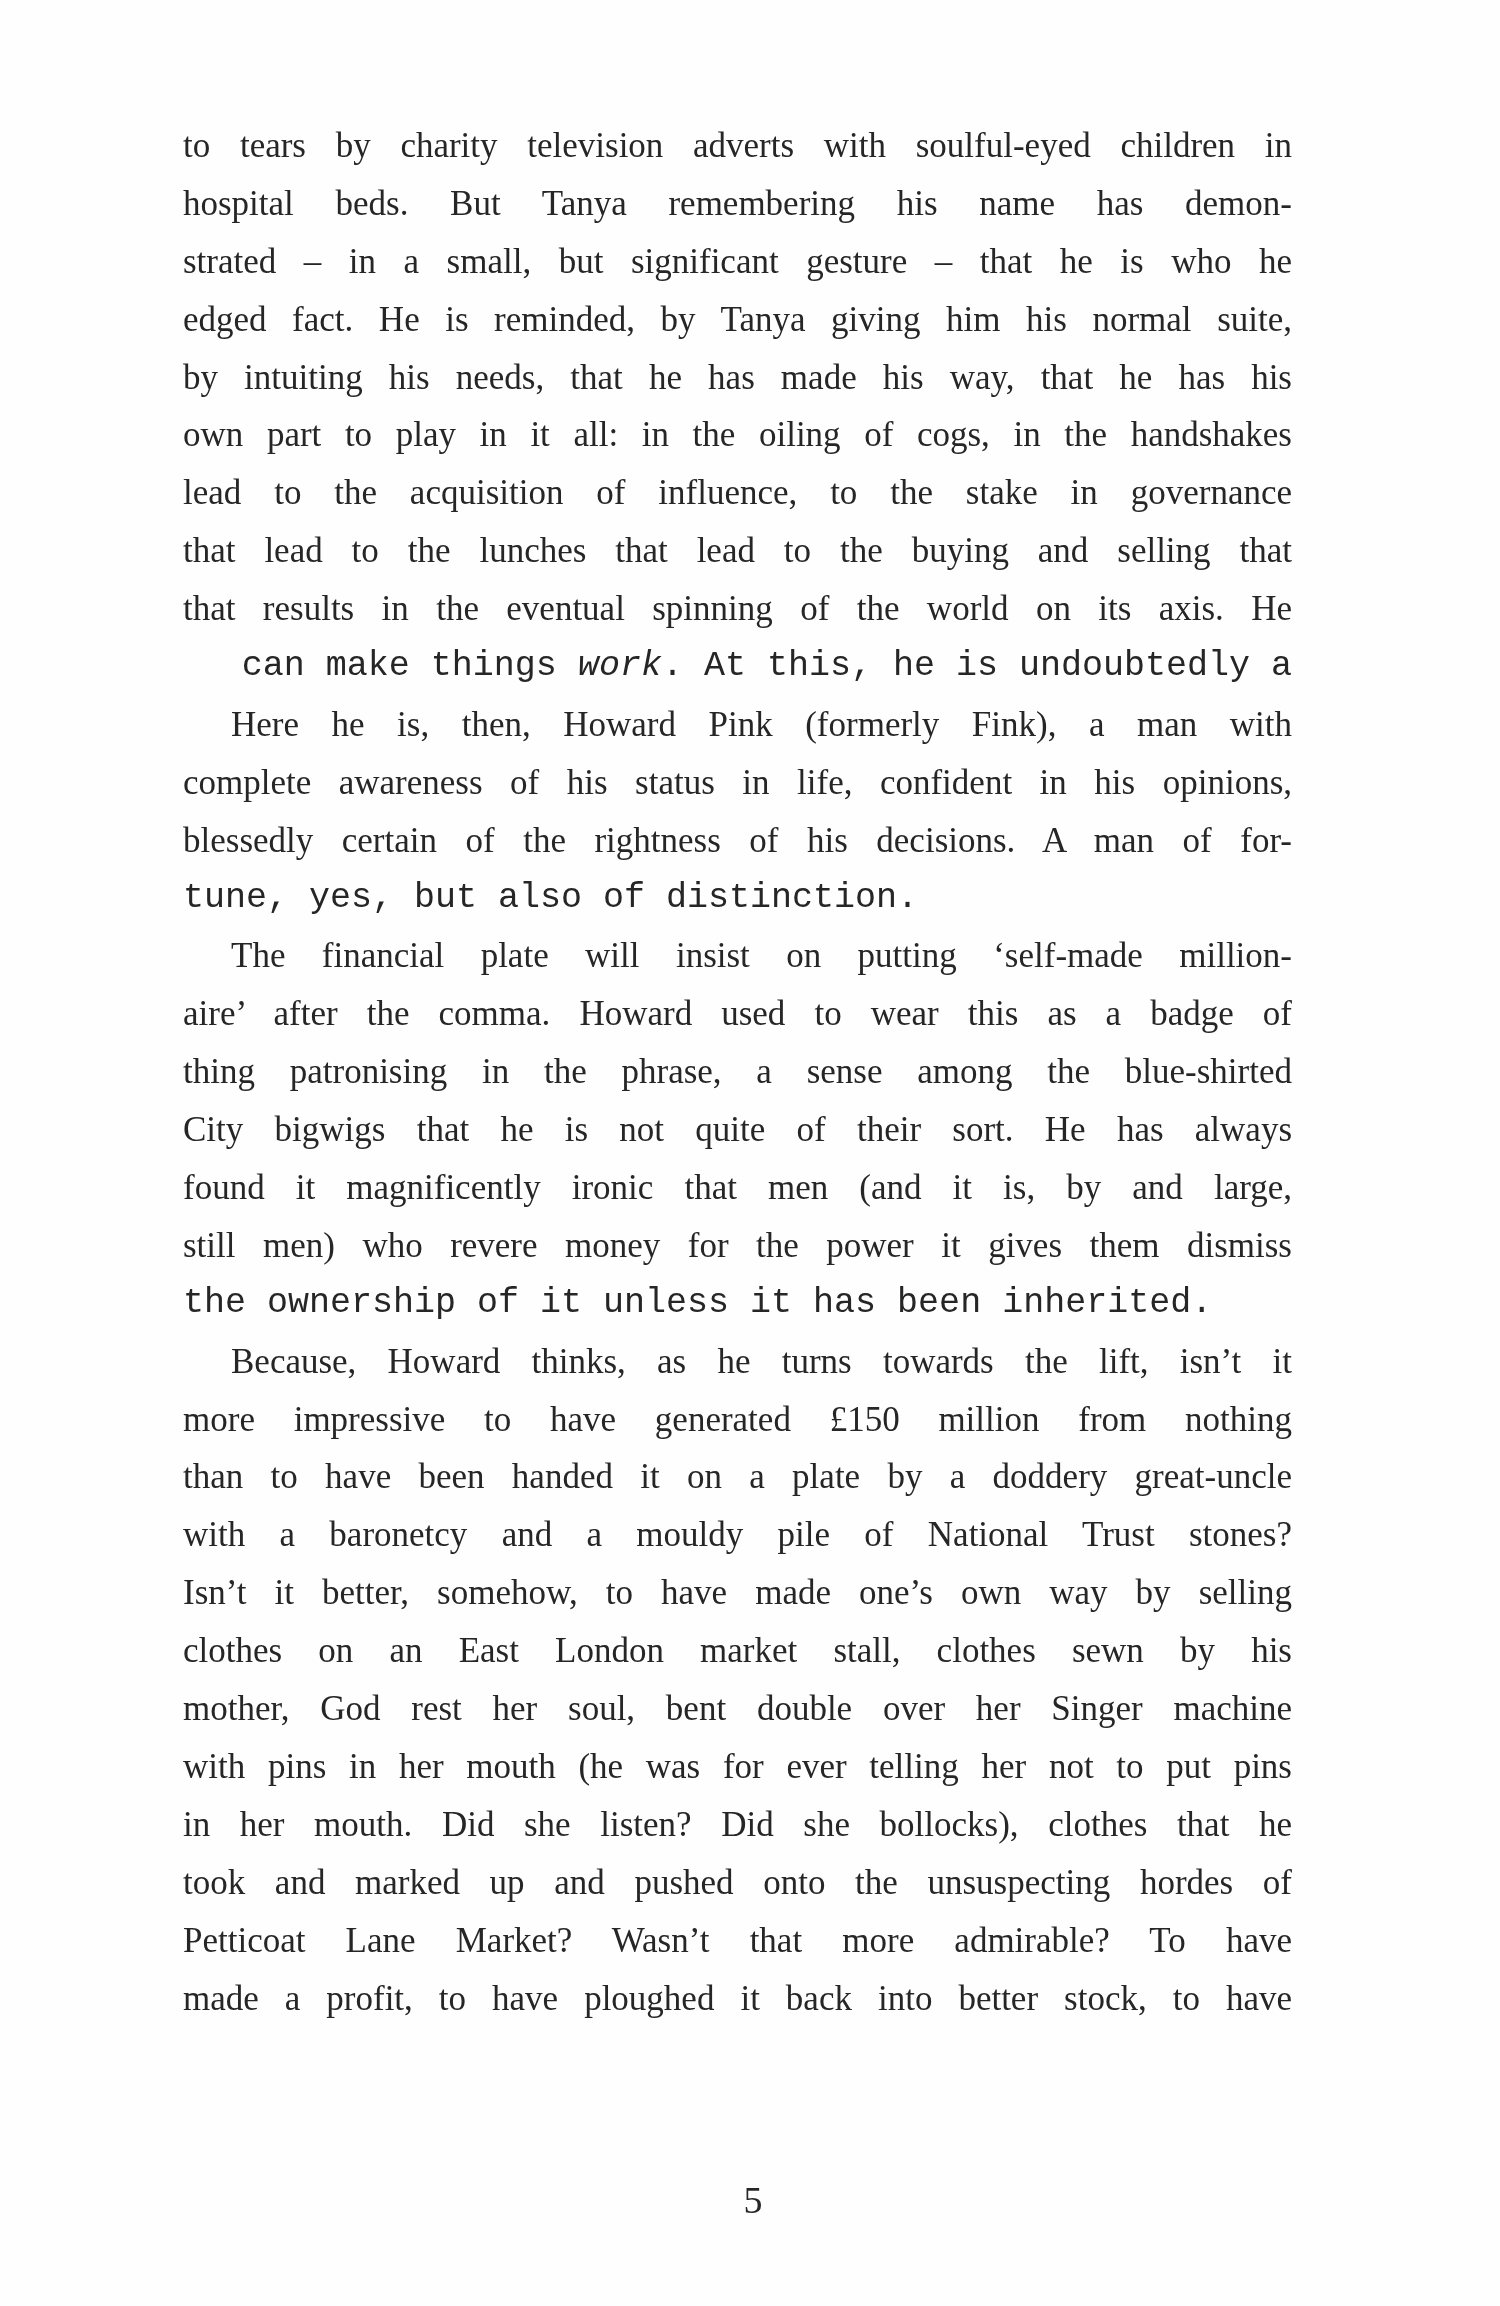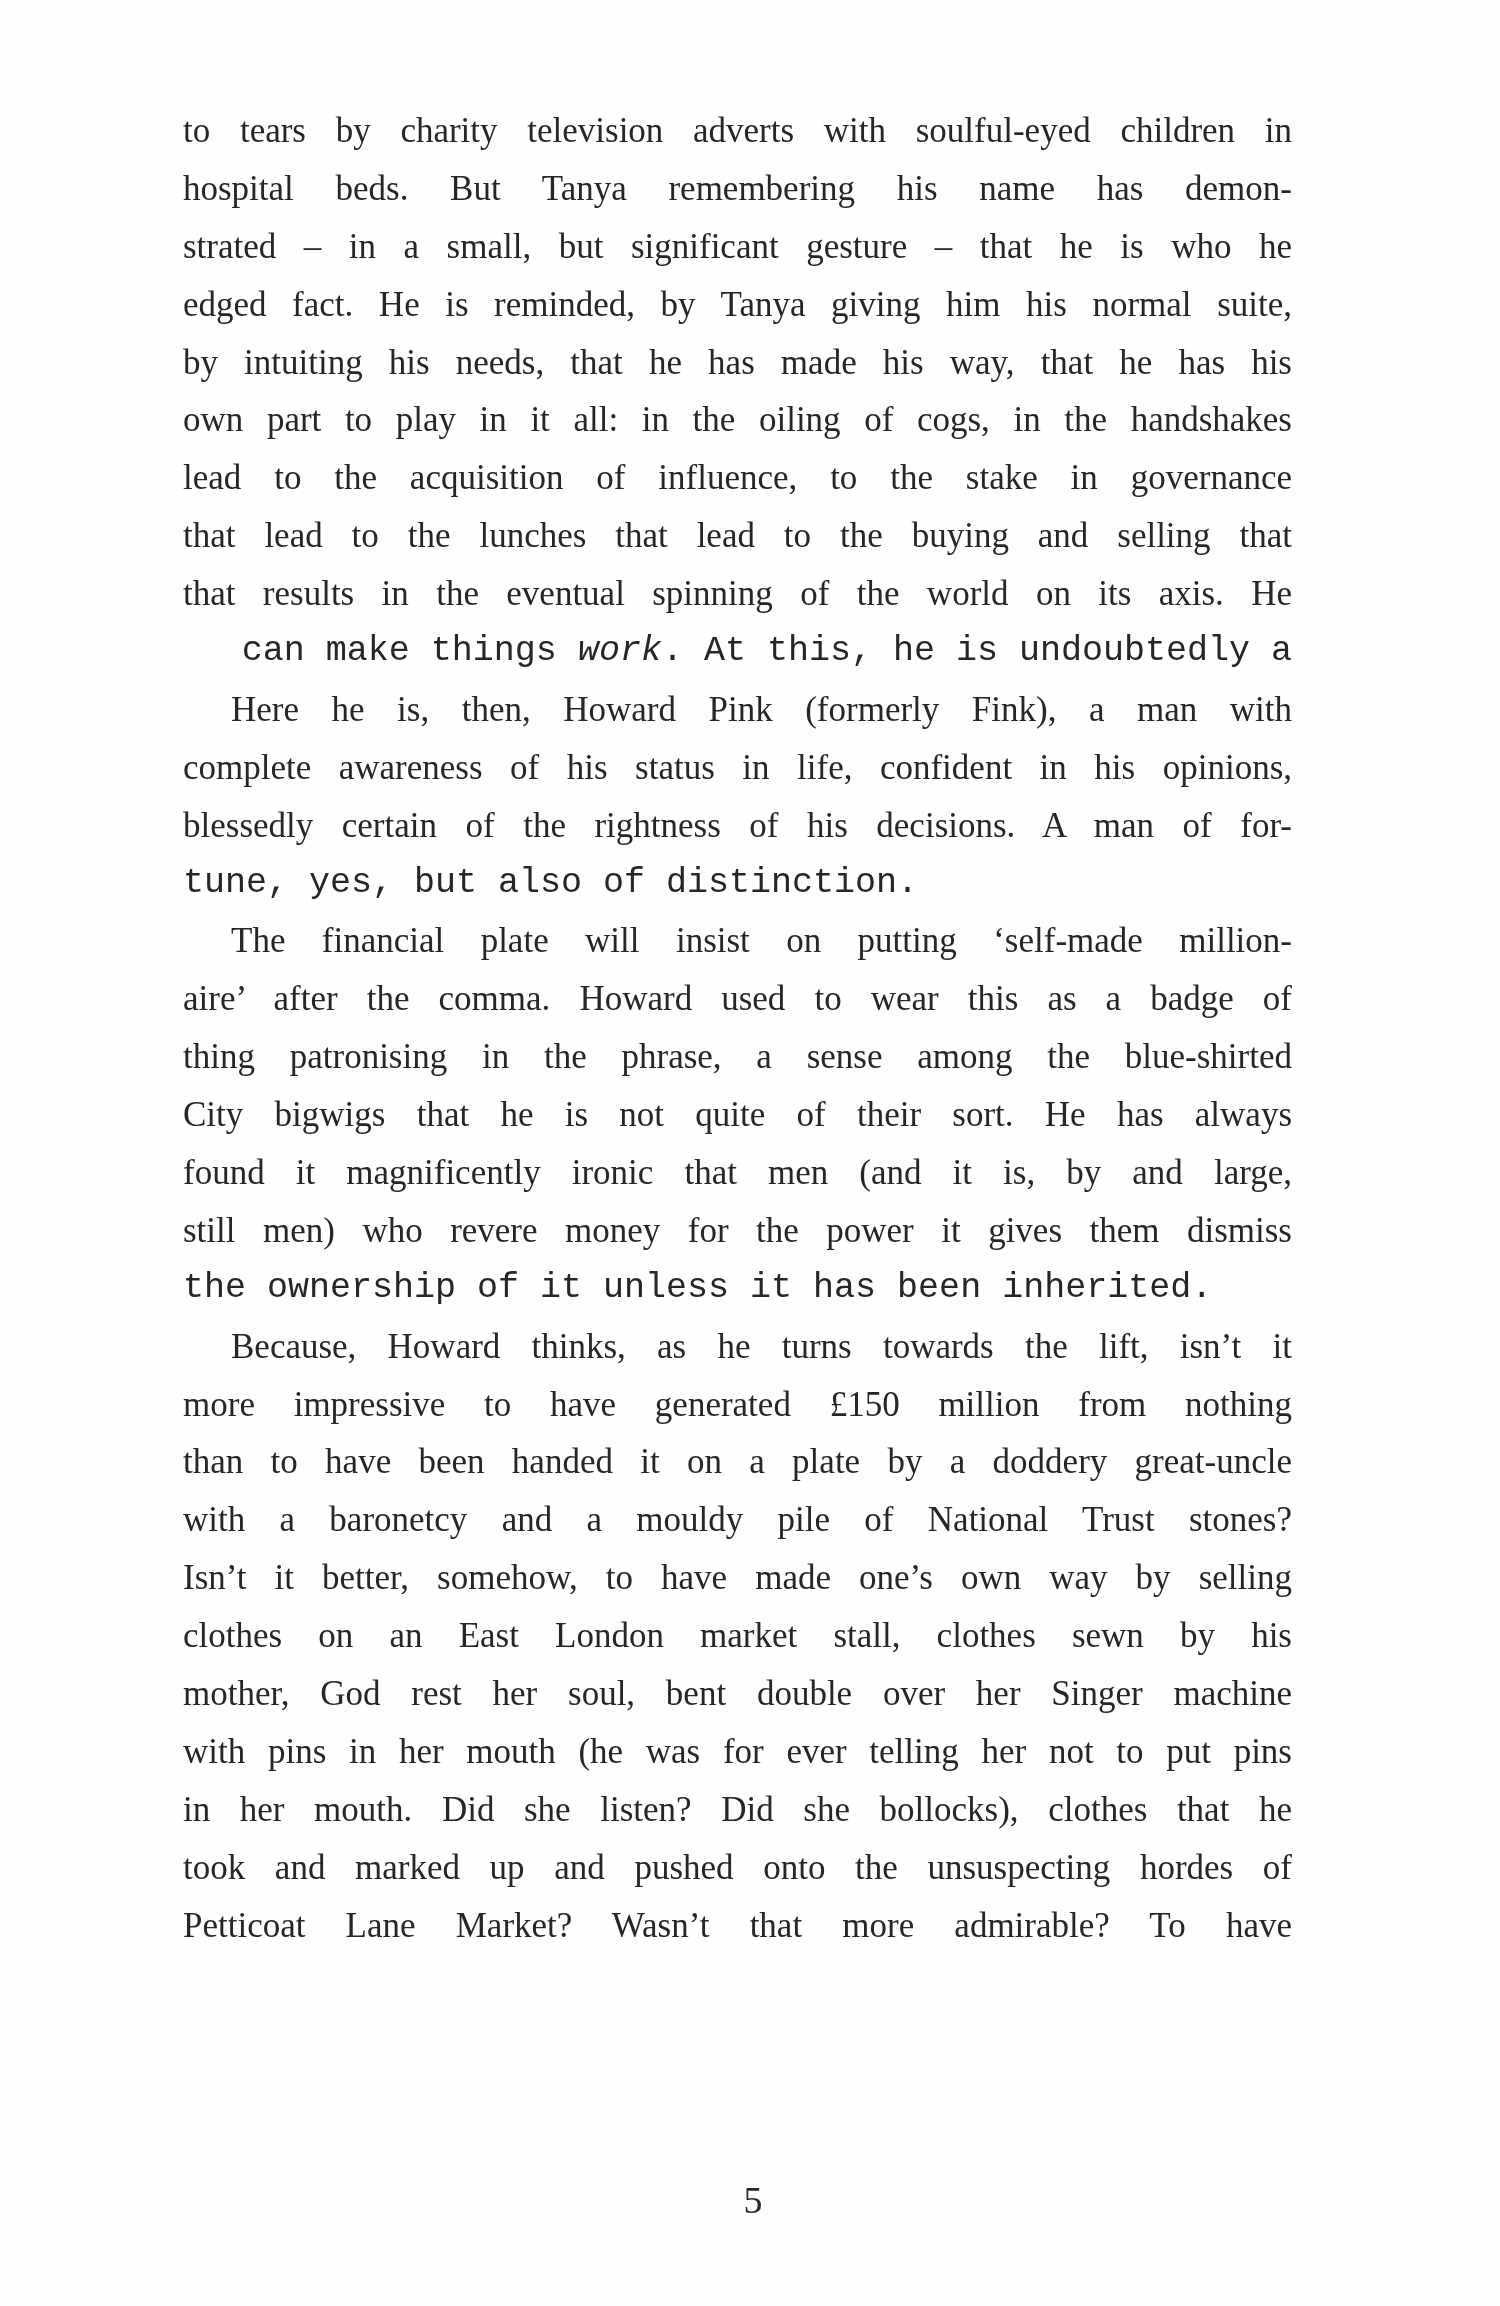--- a/index.html
+++ b/index.html
@@ -2,21 +2,21 @@
 <html><head>
 <meta charset="utf-8">
 <style>
   html, body { margin: 0; padding: 0; background: #ffffff; }
   body { width: 1500px; height: 2306px; position: relative; overflow: hidden; }
   .page {
     position: absolute; left: 0; top: 0; width: 1500px; height: 2306px;
     background: #fefefe;
   }
   .text-block {
-    position: absolute; left: 183px; top: 102px; width: 1109px;
+    position: absolute; left: 183px; top: 117px; width: 1109px;
     font-family: "Liberation Serif", "DejaVu Serif", serif;
     font-size: 35px; line-height: 57.9px; color: #262626;
   }
   .line {
     display: block; width: 1109px; height: 57.9px; overflow: hidden;
     white-space: normal; text-align: justify; text-align-last: justify;
     word-spacing: 0px;
   }
   .line.last { text-align: right; text-align-last: left; font-family: Liberation Mono, monospace; }
   .line.indent { padding-left: 48px; width: 1061px; }
@@ -69,20 +69,21 @@
       <span class="line">more impressive to have generated £150 million from nothing</span>
       <span class="line">than to have been handed it on a plate by a doddery great-uncle</span>
       <span class="line">with a baronetcy and a mouldy pile of National Trust stones?</span>
       <span class="line">Isn’t it better, somehow, to have made one’s own way by selling</span>
       <span class="line">clothes on an East London market stall, clothes sewn by his</span>
       <span class="line">mother, God rest her soul, bent double over her Singer machine</span>
       <span class="line">with pins in her mouth (he was for ever telling her not to put pins</span>
       <span class="line">in her mouth. Did she listen? Did she bollocks), clothes that he</span>
       <span class="line">took and marked up and pushed onto the unsuspecting hordes of</span>
       <span class="line">Petticoat Lane Market? Wasn’t that more admirable? To have</span>
+      <span class="line">made a profit, to have ploughed it back into better stock, to have</span>
     </div>
 
   </div>
 
   <div class="page-number">
     <span>5</span>
   </div>
 </div>
 
 </body></html>

